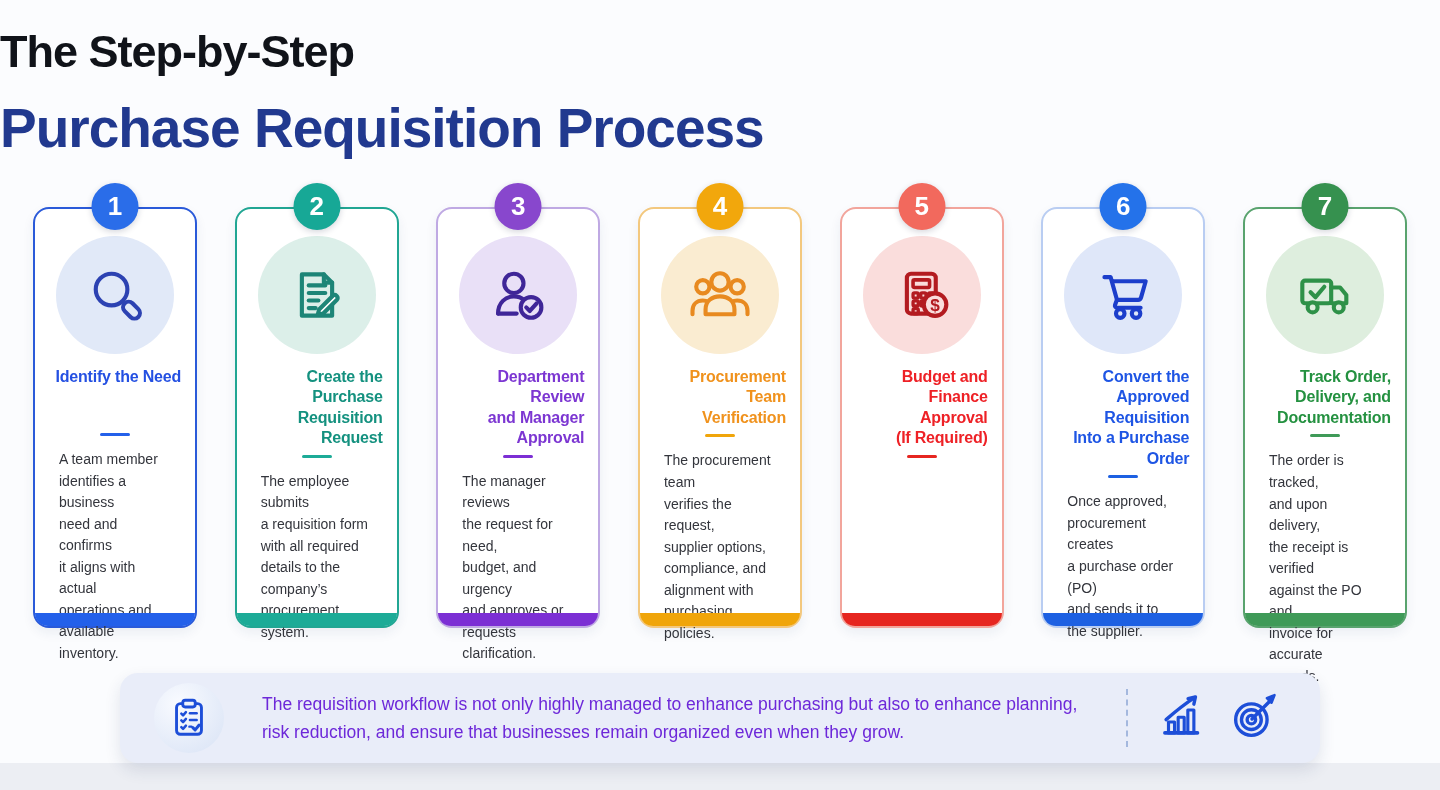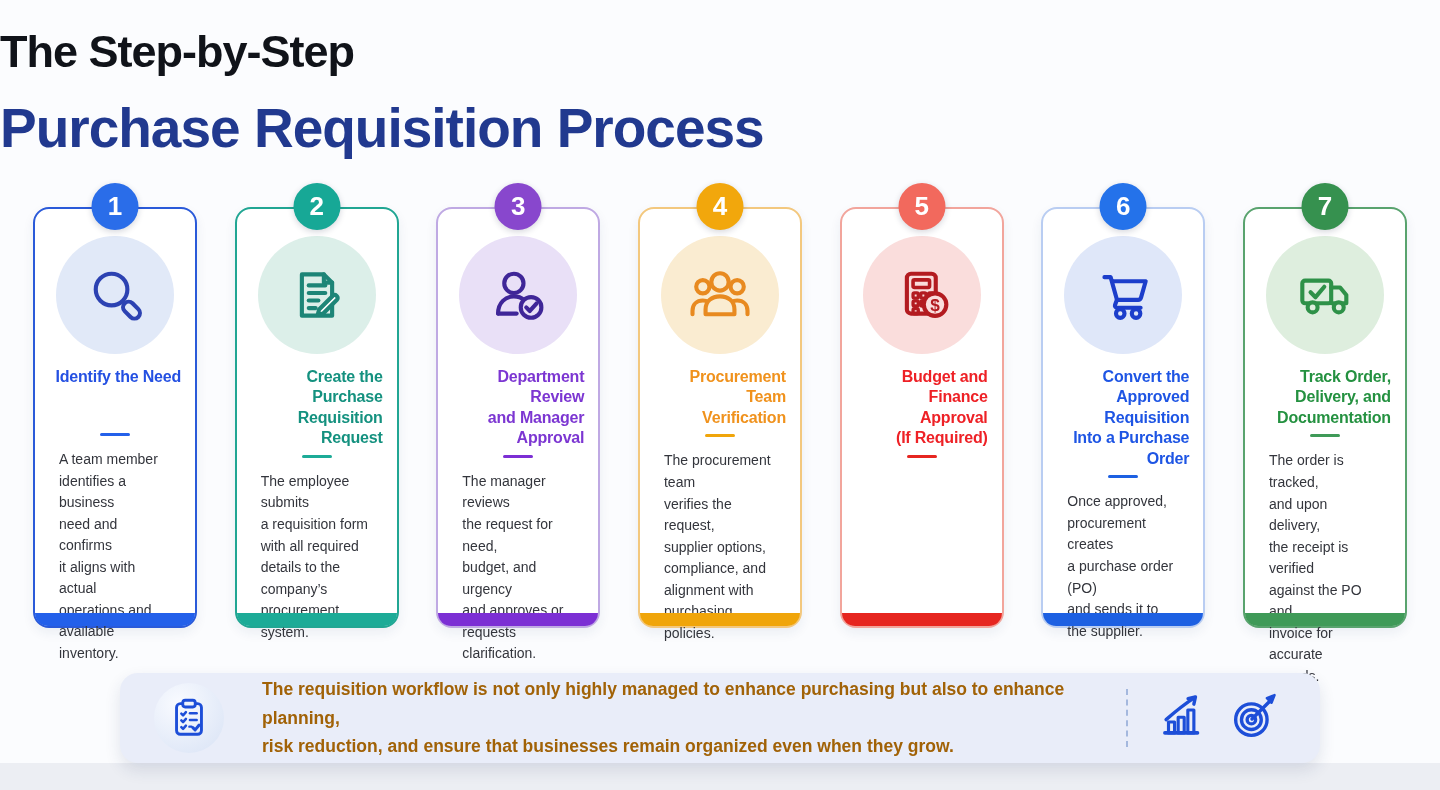--- a/index.html
+++ b/index.html
@@ -32,21 +32,21 @@
   .bbar { position:absolute; bottom:0; left:0; right:0; height:13px; background:var(--bar); border-radius:0 0 13px 13px; }
 
   .arrow { flex:none; margin-top:112px; color:var(--c); height:22px; }
 
   .footer { position:absolute; left:120px; top:673px; width:1200px; height:90px;
             background:#e9edf9; border-radius:18px; box-shadow:0 7px 16px rgba(30,50,100,.12);
             display:flex; align-items:center; }
   .f-ic { width:70px; height:70px; border-radius:50%; margin-left:34px; flex:none;
           background:radial-gradient(circle at 35% 30%, #f9fbff, #d8e2f5); color:#1d4ed8;
           display:flex; align-items:center; justify-content:center; }
-  .f-text { margin-left:38px; font-size:17.5px; font-weight:700; line-height:1.62; color:#a16207; white-space:pre-line; }
+  .f-text { margin-left:38px; font-size:17.5px; font-weight:400; line-height:1.62; color:#6d28d9; white-space:pre-line; }
   .f-dash { margin-left:auto; height:58px; border-left:2px dashed #a4b8de; }
   .f-ricons { display:flex; align-items:center; gap:14px; margin:0 36px 0 26px; color:#1d4ed8; }
 </style>
 </head>
 <body>
 
 <div class="header">
   <div class="h-line1">The Step-by-Step</div>
   <div class="h-line2">Purchase Requisition Process</div>
 </div>

